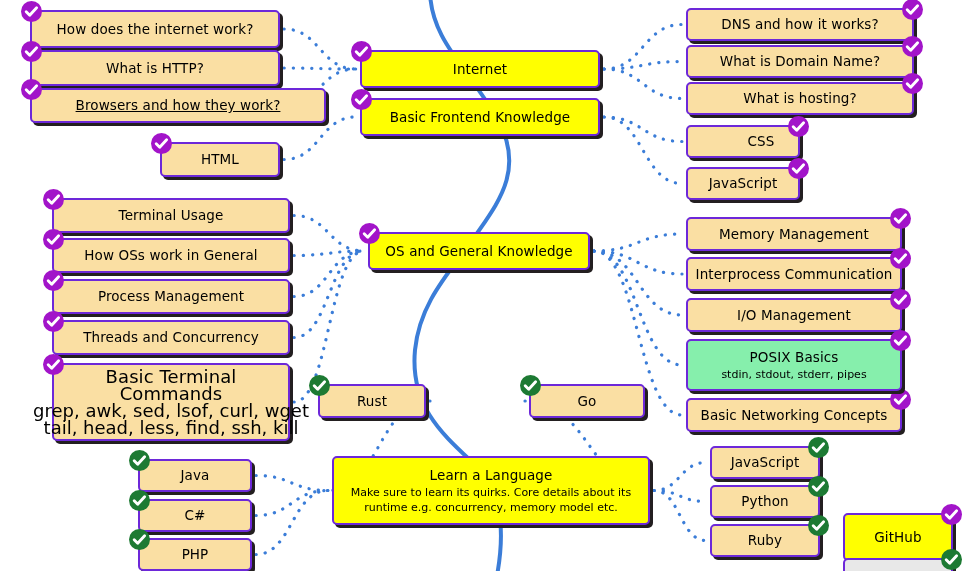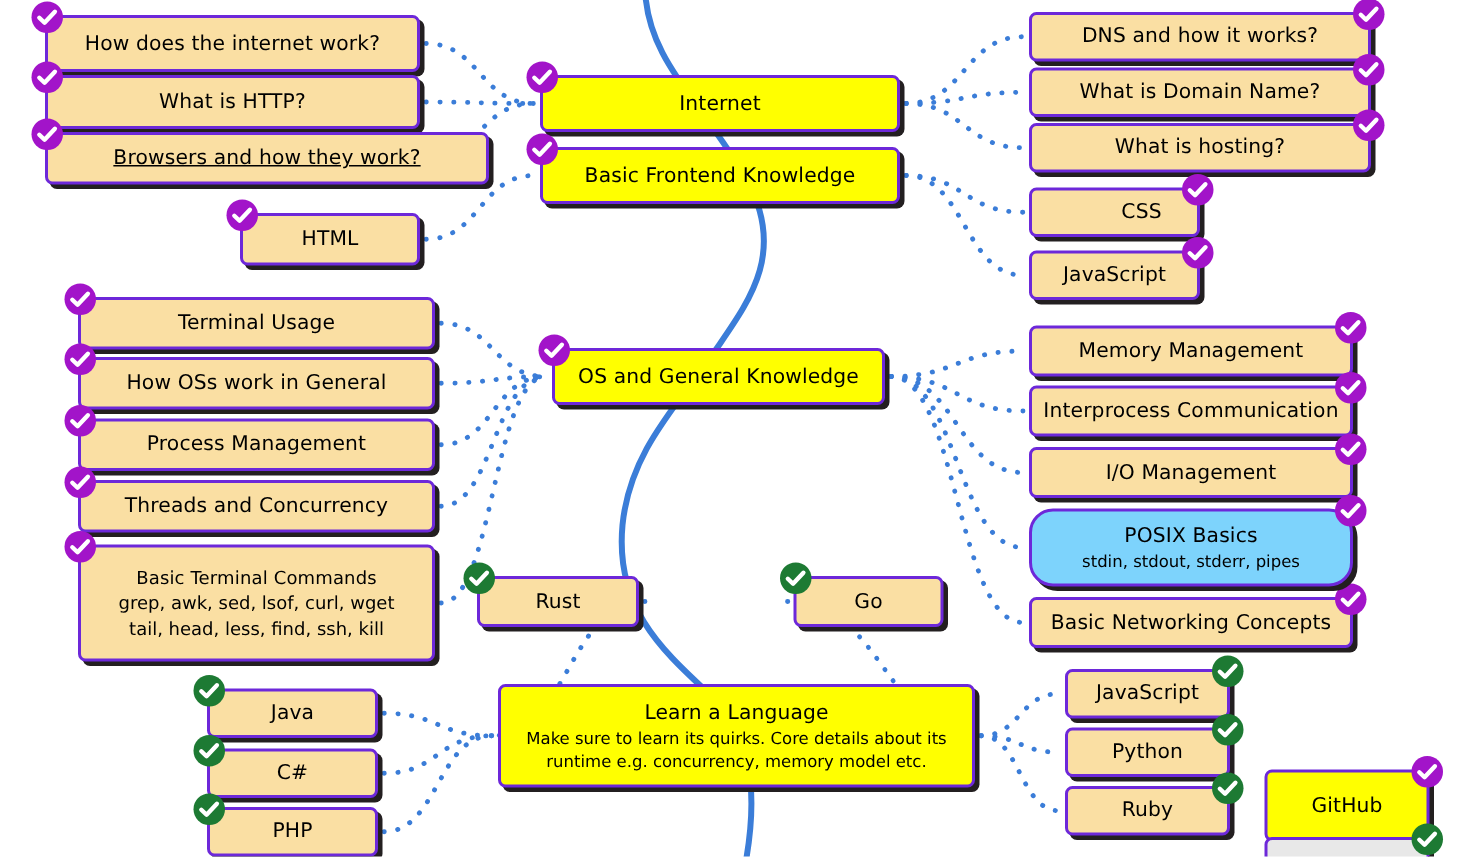--- a/index.html
+++ b/index.html
@@ -35,38 +35,38 @@
     flex-direction: column;
     align-items: center;
     justify-content: center;
     text-align: center;
     color: #000000;
     cursor: pointer;
     z-index: 5;
   }
   .node.tan   { background: #fadfa3; }
   .node.yellow{ background: #ffff00; }
-  .node.gold  { background: #7dd3fc; border-radius: 16px; }
+  .node.gold  { background: #86efac; }
   .node.gray  { background: #e8e8e8; }
 
   .node .title {
     font-size: 13.5px;
     line-height: 17px;
     letter-spacing: .1px;
     white-space: nowrap;
   }
   .node.multiline .title { white-space: normal; }
   .node .sub {
     font-size: 11px;
     line-height: 15px;
     margin-top: 1px;
     white-space: normal;
   }
   .node .line {
-    font-size: 12px;
+    font-size: 18px;
     line-height: 17px;
     white-space: nowrap;
   }
 
   
   .badge {
     position: absolute;
     width: 21px; height: 21px;
     border-radius: 50%;
     display: flex;
@@ -281,21 +281,21 @@
         </span>
       </div>
       <div class="node tan" style="left: 318px; top: 384px; width: 108px; height: 34px;">
         <span class="title">Rust</span>
         <span class="badge green left">
           <svg width="21" height="21" viewBox="0 0 21 21">
             <path d="M5.2 10.8 L8.7 14.2 L15.6 6.8" fill="none" stroke="#ffffff" stroke-width="2.9" stroke-linecap="round" stroke-linejoin="round"></path>
           </svg>
         </span>
       </div>
-      <div class="node tan" style="left: 529px; top: 384px; width: 100px; height: 34px; justify-content: center;">
+      <div class="node tan" style="left: 529px; top: 384px; width: 116px; height: 34px; justify-content: center;">
         <span class="title">Go</span>
         <span class="badge green left">
           <svg width="21" height="21" viewBox="0 0 21 21">
             <path d="M5.2 10.8 L8.7 14.2 L15.6 6.8" fill="none" stroke="#ffffff" stroke-width="2.9" stroke-linecap="round" stroke-linejoin="round"></path>
           </svg>
         </span>
       </div>
       <div class="node tan" style="left: 138px; top: 459px; width: 114px; height: 33px;">
         <span class="title">Java</span>
         <span class="badge green left">

